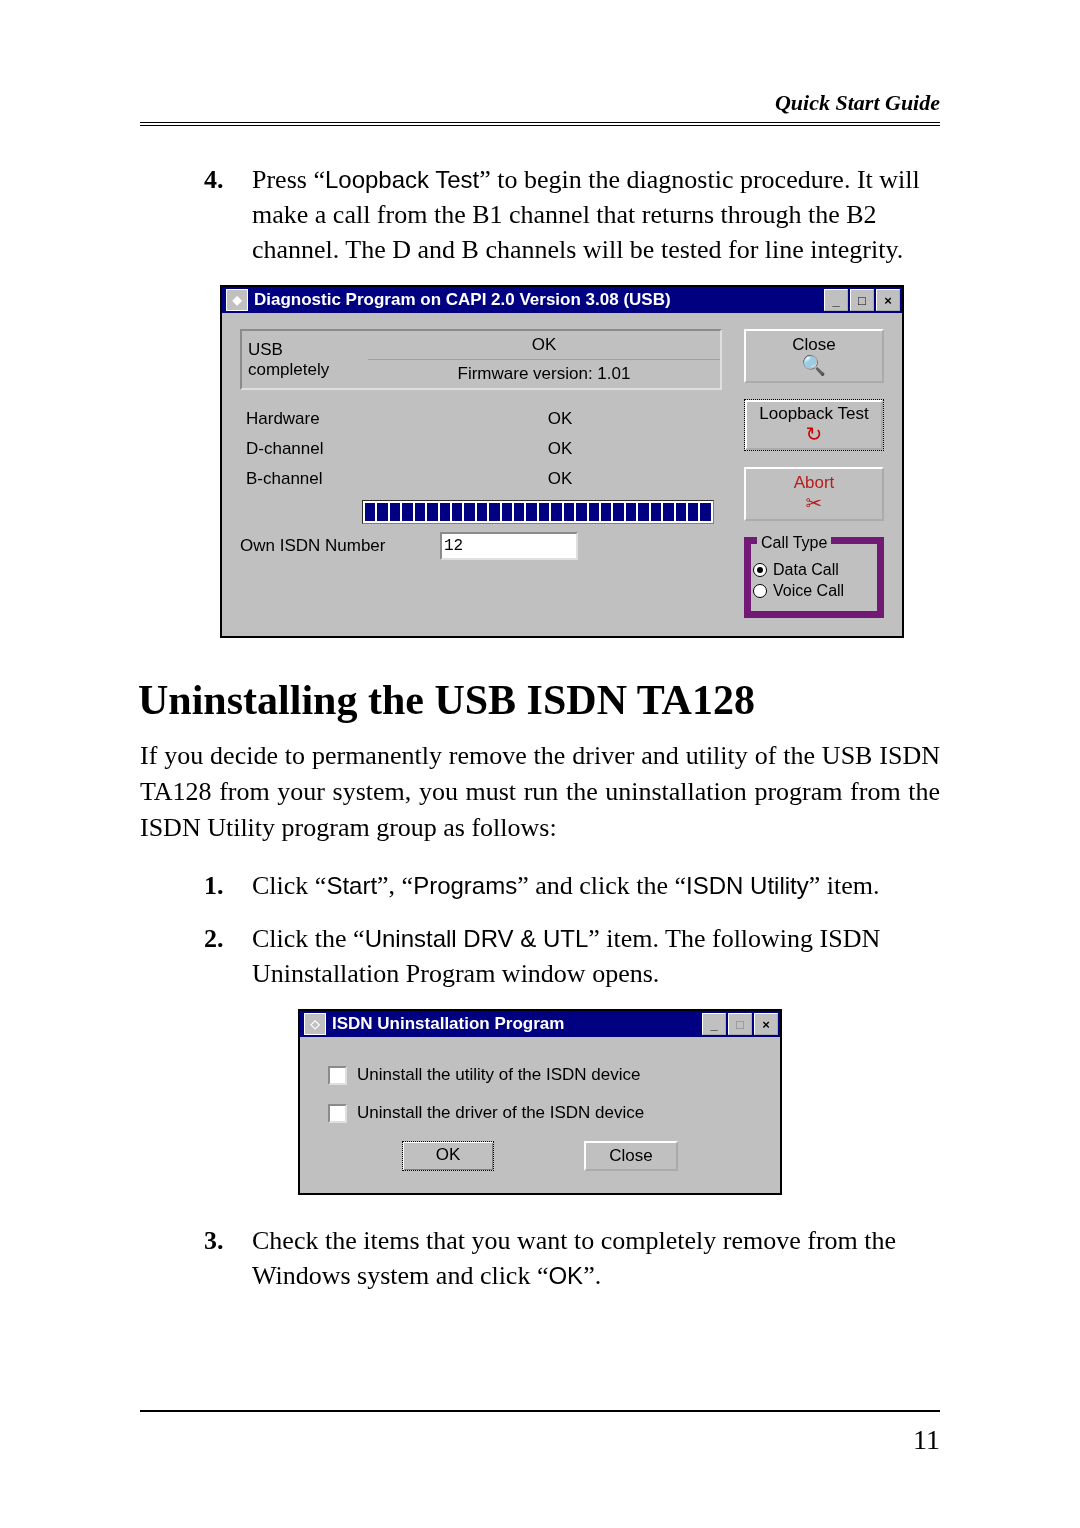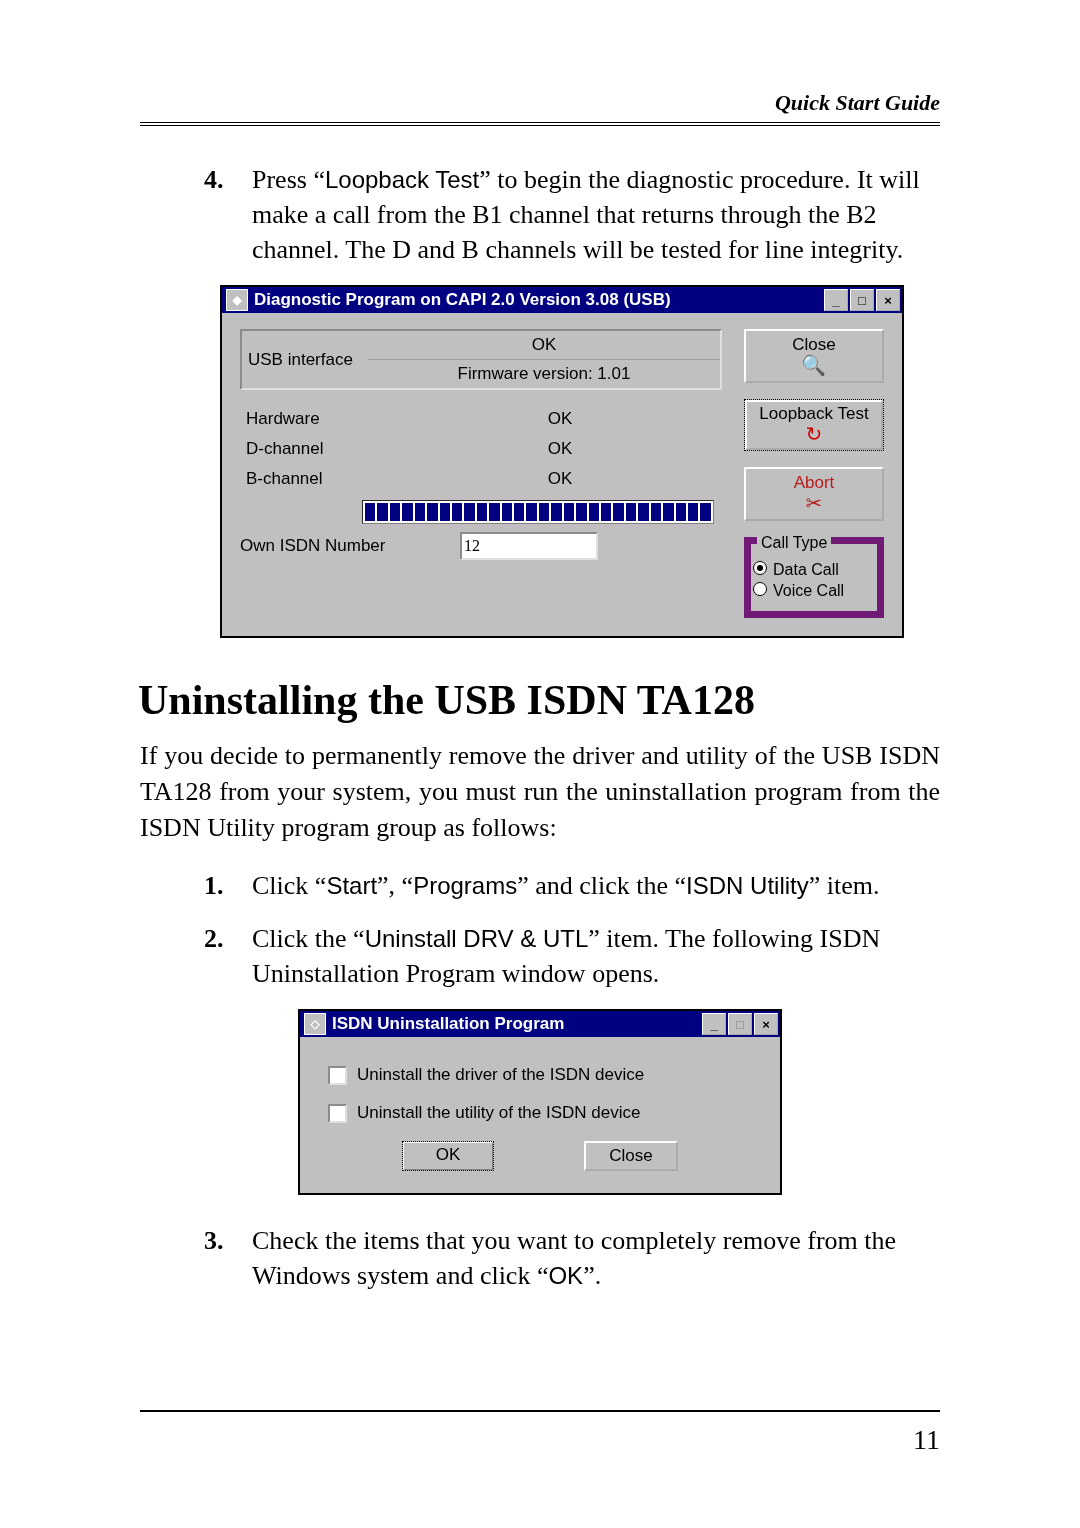--- a/index.html
+++ b/index.html
@@ -31,24 +31,24 @@
   .gridrow .lbl{width:120px;padding-left:6px;}
   .gridrow .val{flex:1;text-align:center;}
   .progress{height:18px;margin:6px 8px 8px 122px;border:1px inset #808080;background:#fff;display:flex;gap:2px;padding:2px;}
   .progress .seg{flex:1;background:#000080;}
   .btn95{background:#c0c0c0;border:2px outset #fff;text-align:center;padding:4px 2px 6px 2px;}
   .btn95 .ico{font-size:20px;line-height:1;}
   .btn95.dotted{border:1px dotted #000;outline:2px outset #fff;outline-offset:-3px;}
   .btn95.disabled{color:#b91c1c;}
   .formrow{display:flex;align-items:center;margin-top:8px;}
   .formrow .flabel{width:200px;}
-  .formrow input{width:130px;height:22px;border:2px inset #dfdfdf;font-family:Liberation Serif, serif;font-size:16px;background:#fff;margin-left:20px;}
+  .formrow input{width:130px;height:22px;border:2px inset #dfdfdf;font-family:Liberation Mono, monospace;font-size:16px;background:#fff;}
   .grpbox{border:7px solid #701a75;position:relative;padding:14px 10px 8px 2px;}
   .grpbox .legend{position:absolute;top:-10px;left:6px;background:#c0c0c0;padding:0 4px;font-size:16px;}
-  .radio{display:flex;gap:6px;font-size:16px;margin:3px 0;}
+  .radio{display:flex;align-items:center;gap:6px;font-size:16px;margin:3px 0;}
   .radio .dot{width:12px;height:12px;border:1px solid #000;border-radius:50%;background:#fff;display:flex;align-items:center;justify-content:center;}
   .radio .dot.sel::after{content:"";width:6px;height:6px;background:#000;border-radius:50%;}
   h1.sect{font-size:42px;font-weight:bold;margin:38px 0 14px -2px;}
   .para{font-size:26px;line-height:1.38;text-align:justify;margin-bottom:22px;}
   .win2{margin:14px auto 28px auto;width:480px;border:2px solid #000;background:#c0c0c0;font-family:"MS Sans Serif",Arial,sans-serif;font-size:17px;}
   .chk{display:flex;align-items:center;gap:10px;margin:18px 6px;}
   .chk .box{width:15px;height:15px;border:2px inset #dfdfdf;background:#fff;}
   .btnrow{display:flex;justify-content:center;gap:90px;margin:18px 0 18px 0;}
   .btn95s{background:#c0c0c0;border:2px outset #fff;width:90px;text-align:center;padding:3px 0;}
   .btn95s.dotted{border:1px dotted #000;box-shadow:inset 1px 1px #fff,inset -1px -1px #808080;}
@@ -77,21 +77,21 @@
       <div class="tb-btns">
         <div class="tb-btn">_</div>
         <div class="tb-btn">□</div>
         <div class="tb-btn">×</div>
       </div>
     </div>
     <div class="win-body">
       <div class="layout">
         <div class="leftcol">
           <div class="panel usbrow">
-            <div class="lbl">USB interface</div>
+            <div class="lbl">USB completely</div>
             <div class="vals">
               <div class="val">OK</div>
               <div class="val">Firmware version: 1.01</div>
             </div>
           </div>
           <div style="height:14px"></div>
           <div>
             <div class="gridrow">
               <div class="lbl">Hardware</div>
               <div class="val">OK</div>
@@ -192,25 +192,25 @@
       <div class="tb-title">ISDN Uninstallation Program</div>
       <div class="tb-btns">
         <div class="tb-btn">_</div>
         <div class="tb-btn" style="color:#808080">□</div>
         <div class="tb-btn">×</div>
       </div>
     </div>
     <div style="padding:10px 22px 4px 22px;">
       <div class="chk">
         <div class="box"></div>
-        <span>Uninstall the driver of the ISDN device</span>
+        <span>Uninstall the utility of the ISDN device</span>
       </div>
       <div class="chk">
         <div class="box"></div>
-        <span>Uninstall the utility of the ISDN device</span>
+        <span>Uninstall the driver of the ISDN device</span>
       </div>
       <div class="btnrow">
         <div class="btn95s dotted">OK</div>
         <div class="btn95s">Close</div>
       </div>
     </div>
   </div>
 
   <div class="step">
     <div class="num">3.</div>

